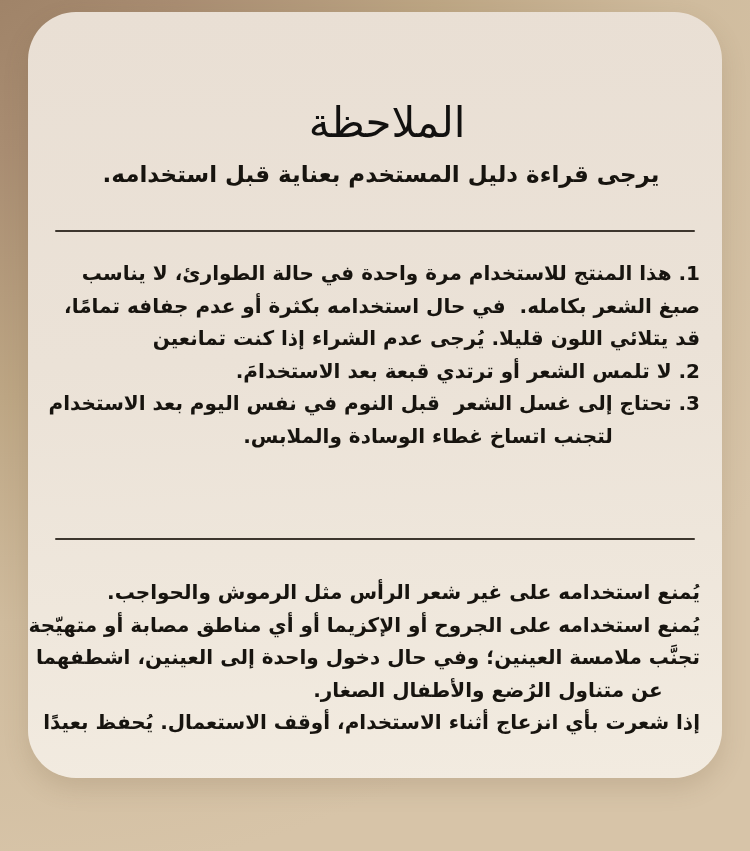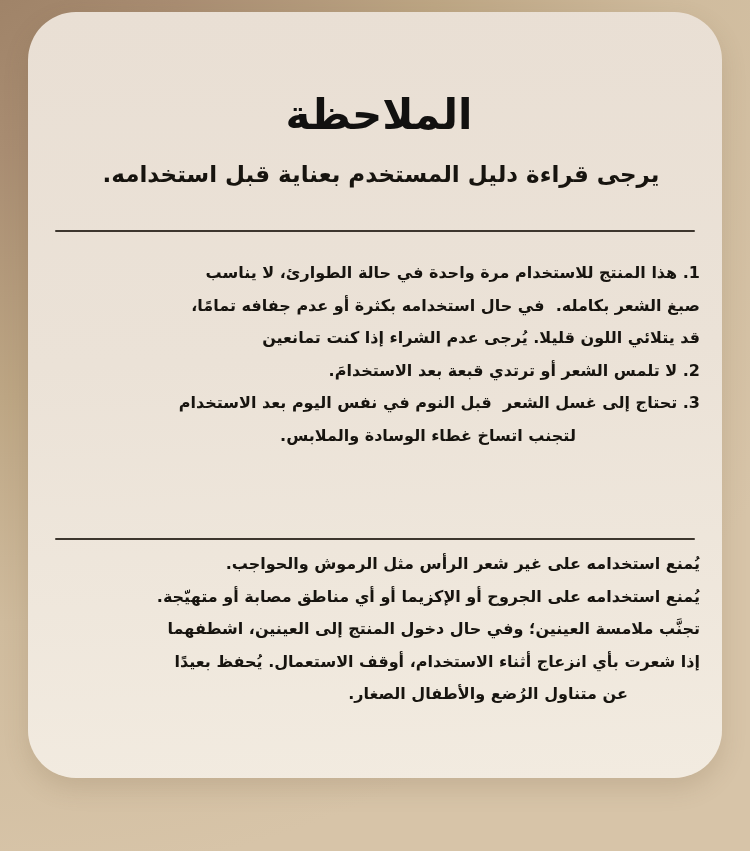--- a/index.html
+++ b/index.html
@@ -8,32 +8,32 @@
   .stage{position:relative;width:750px;height:851px;
     background:
       radial-gradient(130% 110% at -4% -6%,
         #9c8065 0%, #a98d72 22%, #bda684 48%, #cfbb9d 72%, #d7c4a8 100%);
   }
   .card{position:absolute;left:28px;top:12px;width:694px;height:766px;
     border-radius:48px;
     background:linear-gradient(178deg,#e9dfd4 0%,#ebe2d7 45%,#f2ebe0 100%);
     box-shadow:0 10px 24px rgba(110,88,60,0.18);
     overflow:hidden;color:#17140f;}
-  .title{position:absolute;top:75px;left:0;width:100%;margin:4px;
-    text-align:center;font-size:42px;line-height:48px;font-weight:bold;color:#121110;}
+  .title{position:absolute;top:75px;left:0;width:100%;margin:12px;
+    text-align:center;font-size:42px;line-height:48px;font-weight:normal;color:#121110;}
   .subtitle{position:absolute;top:147px;left:6px;width:100%;
     text-align:center;font-size:23px;line-height:30px;font-weight:bold;}
   .sep{position:absolute;left:27px;width:640px;height:2px;
     background:#3d362e;border-radius:1px;}
   .sep1{top:218px;}
   .sep2{top:526px;}
   .block{position:absolute;left:28px;right:22px;direction:rtl;
-    text-align:right;font-weight:bold;font-size:16px;line-height:32.5px;}
+    text-align:right;font-weight:bold;font-size:20px;line-height:32.5px;}
   .block1{top:245px;}
-  .block2{top:536px;}
+  .block2{top:564px;}
   .line{white-space:pre;}
   .line.center{text-align:center;}
   .line.c1{margin-left:100px;text-align:center;}
   .line.c2{margin-left:220px;}
 </style>
 </head>
 <body>
 
 <div class="stage">
   <div class="card">
@@ -51,19 +51,19 @@
       <div class="line">2. لا تلمس الشعر أو ترتدي قبعة بعد الاستخدامَ.</div>
       <div class="line">3. تحتاج إلى غسل الشعر  قبل النوم في نفس اليوم بعد الاستخدام</div>
       <div class="line center c1">لتجنب اتساخ غطاء الوسادة والملابس.</div>
     </div>
 
     <div class="sep sep2"></div>
 
     <div class="block block2" dir="rtl">
       <div class="line">يُمنع استخدامه على غير شعر الرأس مثل الرموش والحواجب.</div>
       <div class="line">يُمنع استخدامه على الجروح أو الإكزيما أو أي مناطق مصابة أو متهيّجة.</div>
-      <div class="line">تجنَّب ملامسة العينين؛ وفي حال دخول المنتج إلى العينين، اشطفهما</div>
+      <div class="line">تجنَّب ملامسة العينين؛ وفي حال دخول واحدة إلى العينين، اشطفهما</div>
+      <div class="line center c2">عن متناول الرُضع والأطفال الصغار.</div>
       <div class="line">إذا شعرت بأي انزعاج أثناء الاستخدام، أوقف الاستعمال. يُحفظ بعيدًا</div>
-      <div class="line center c2">عن متناول الرُضع والأطفال الصغار.</div>
     </div>
 
   </div>
 </div>
 
 </body></html>

